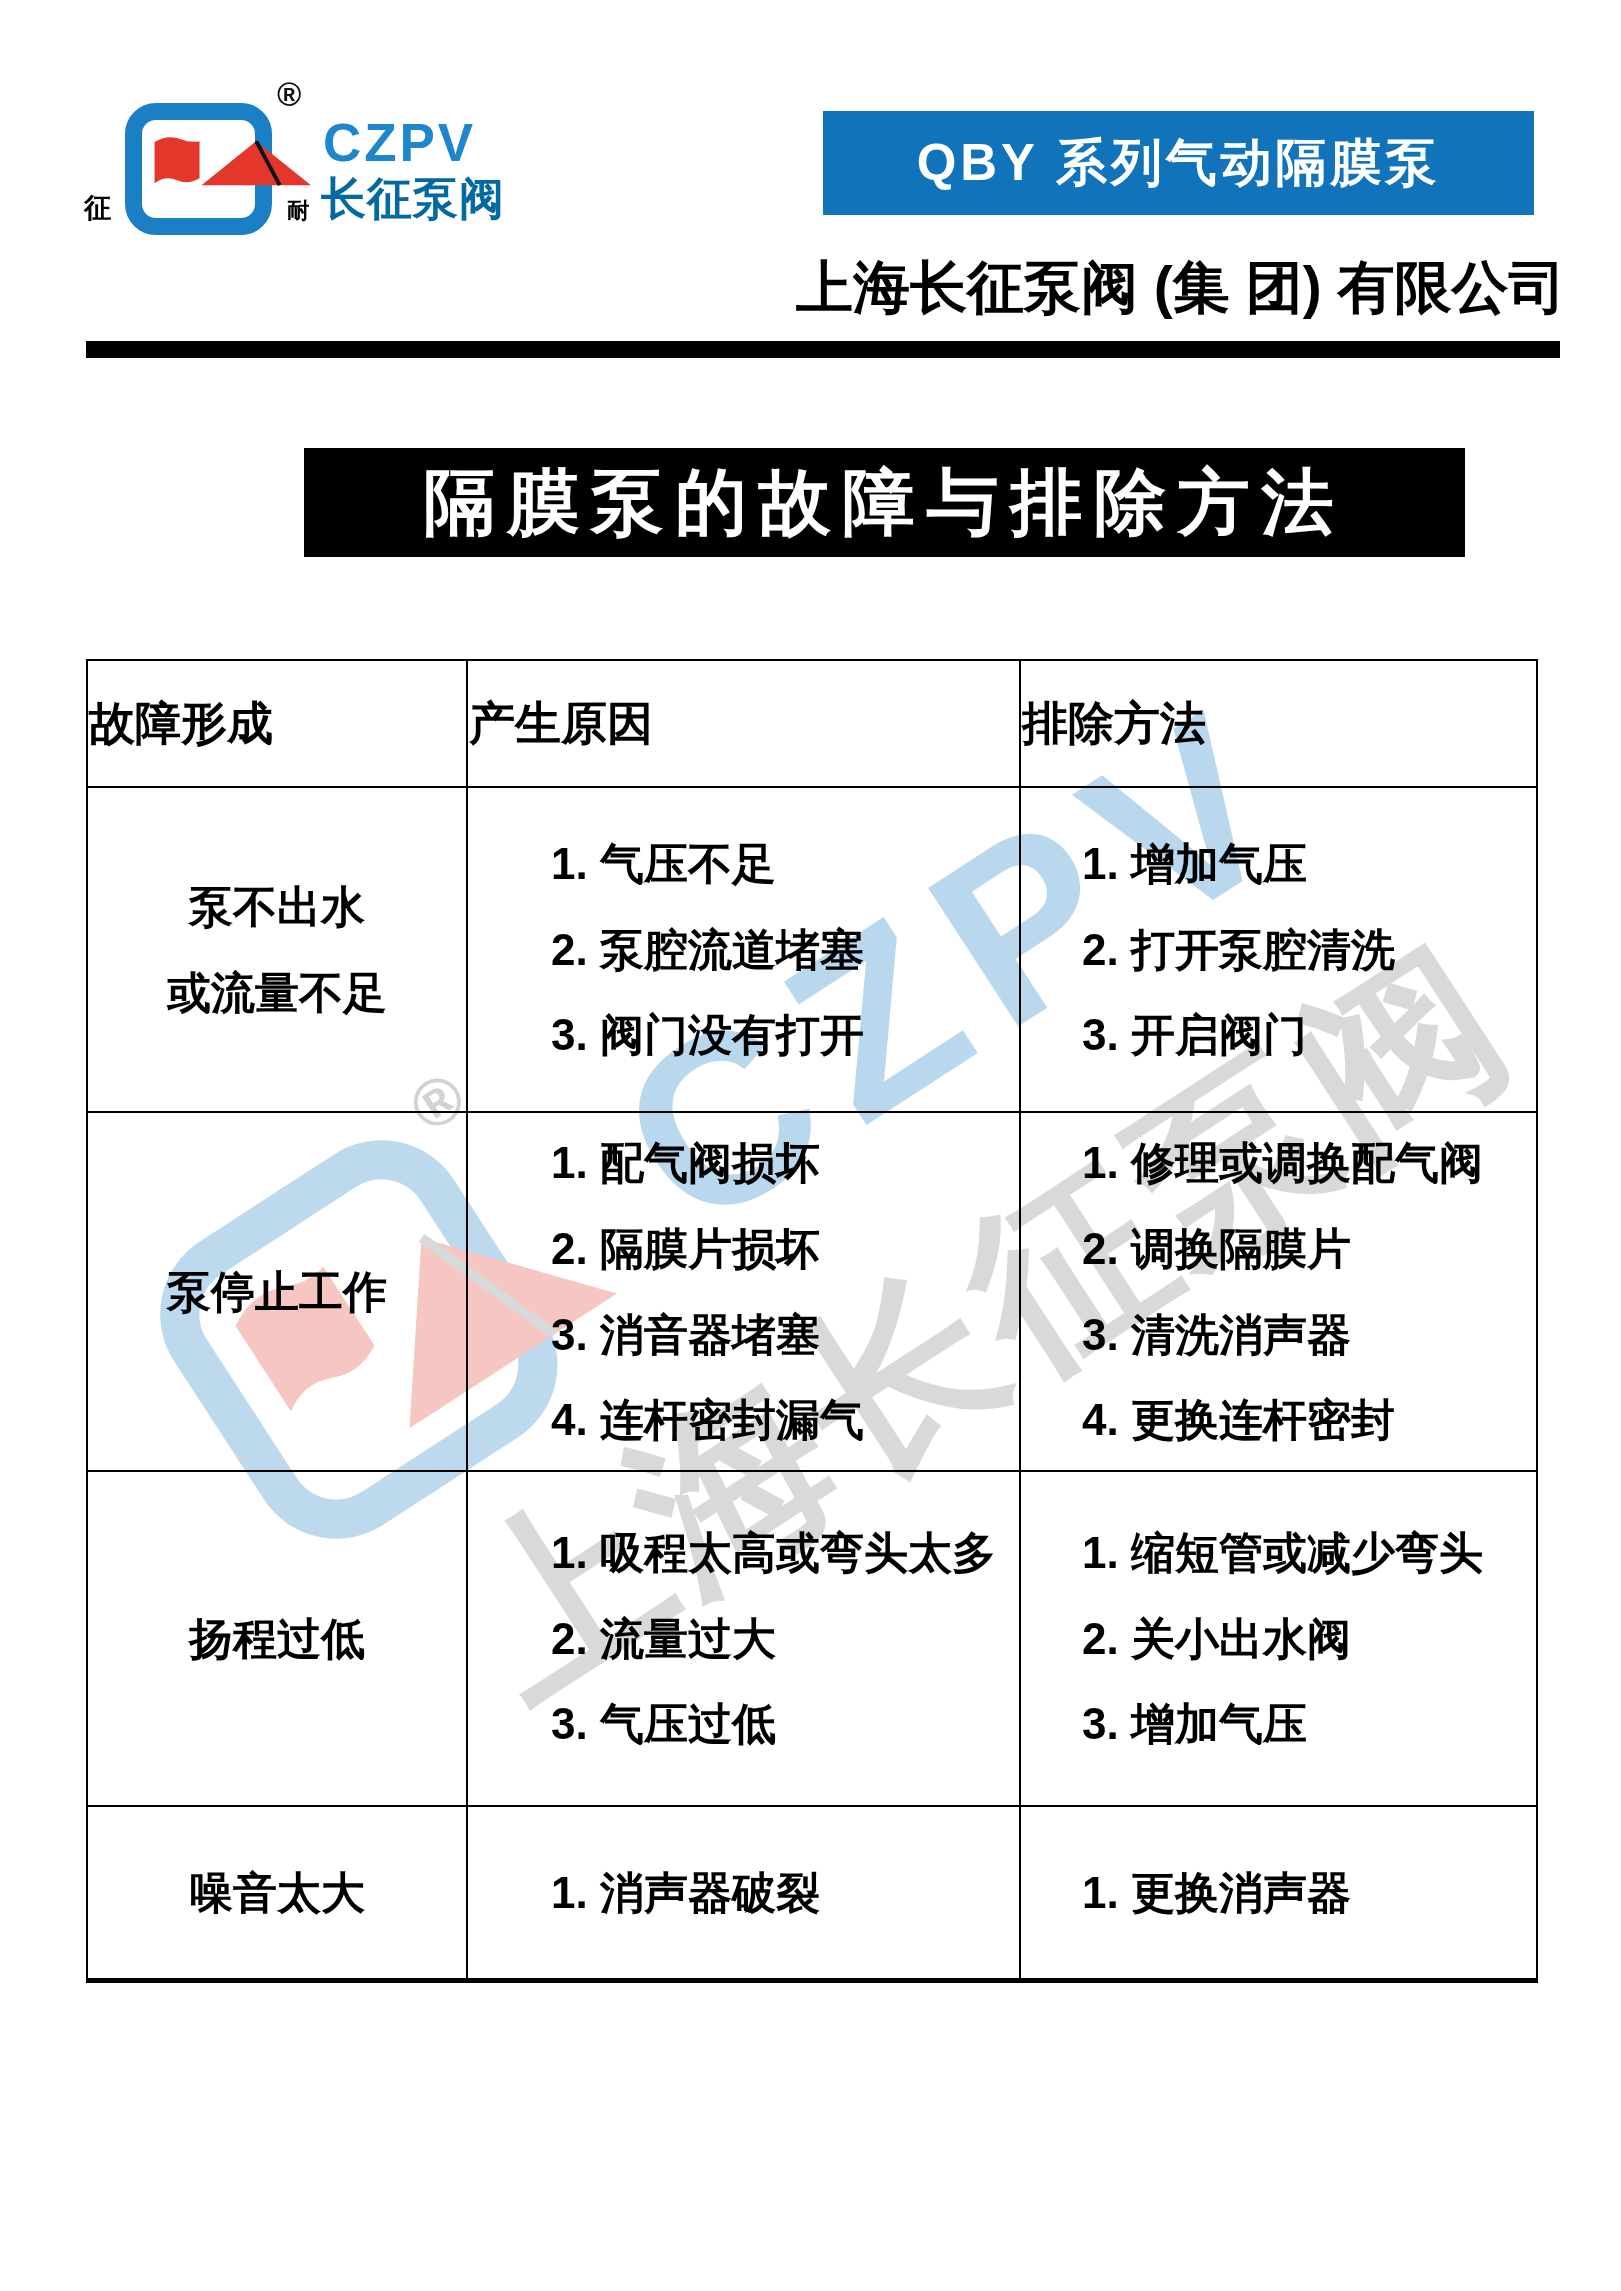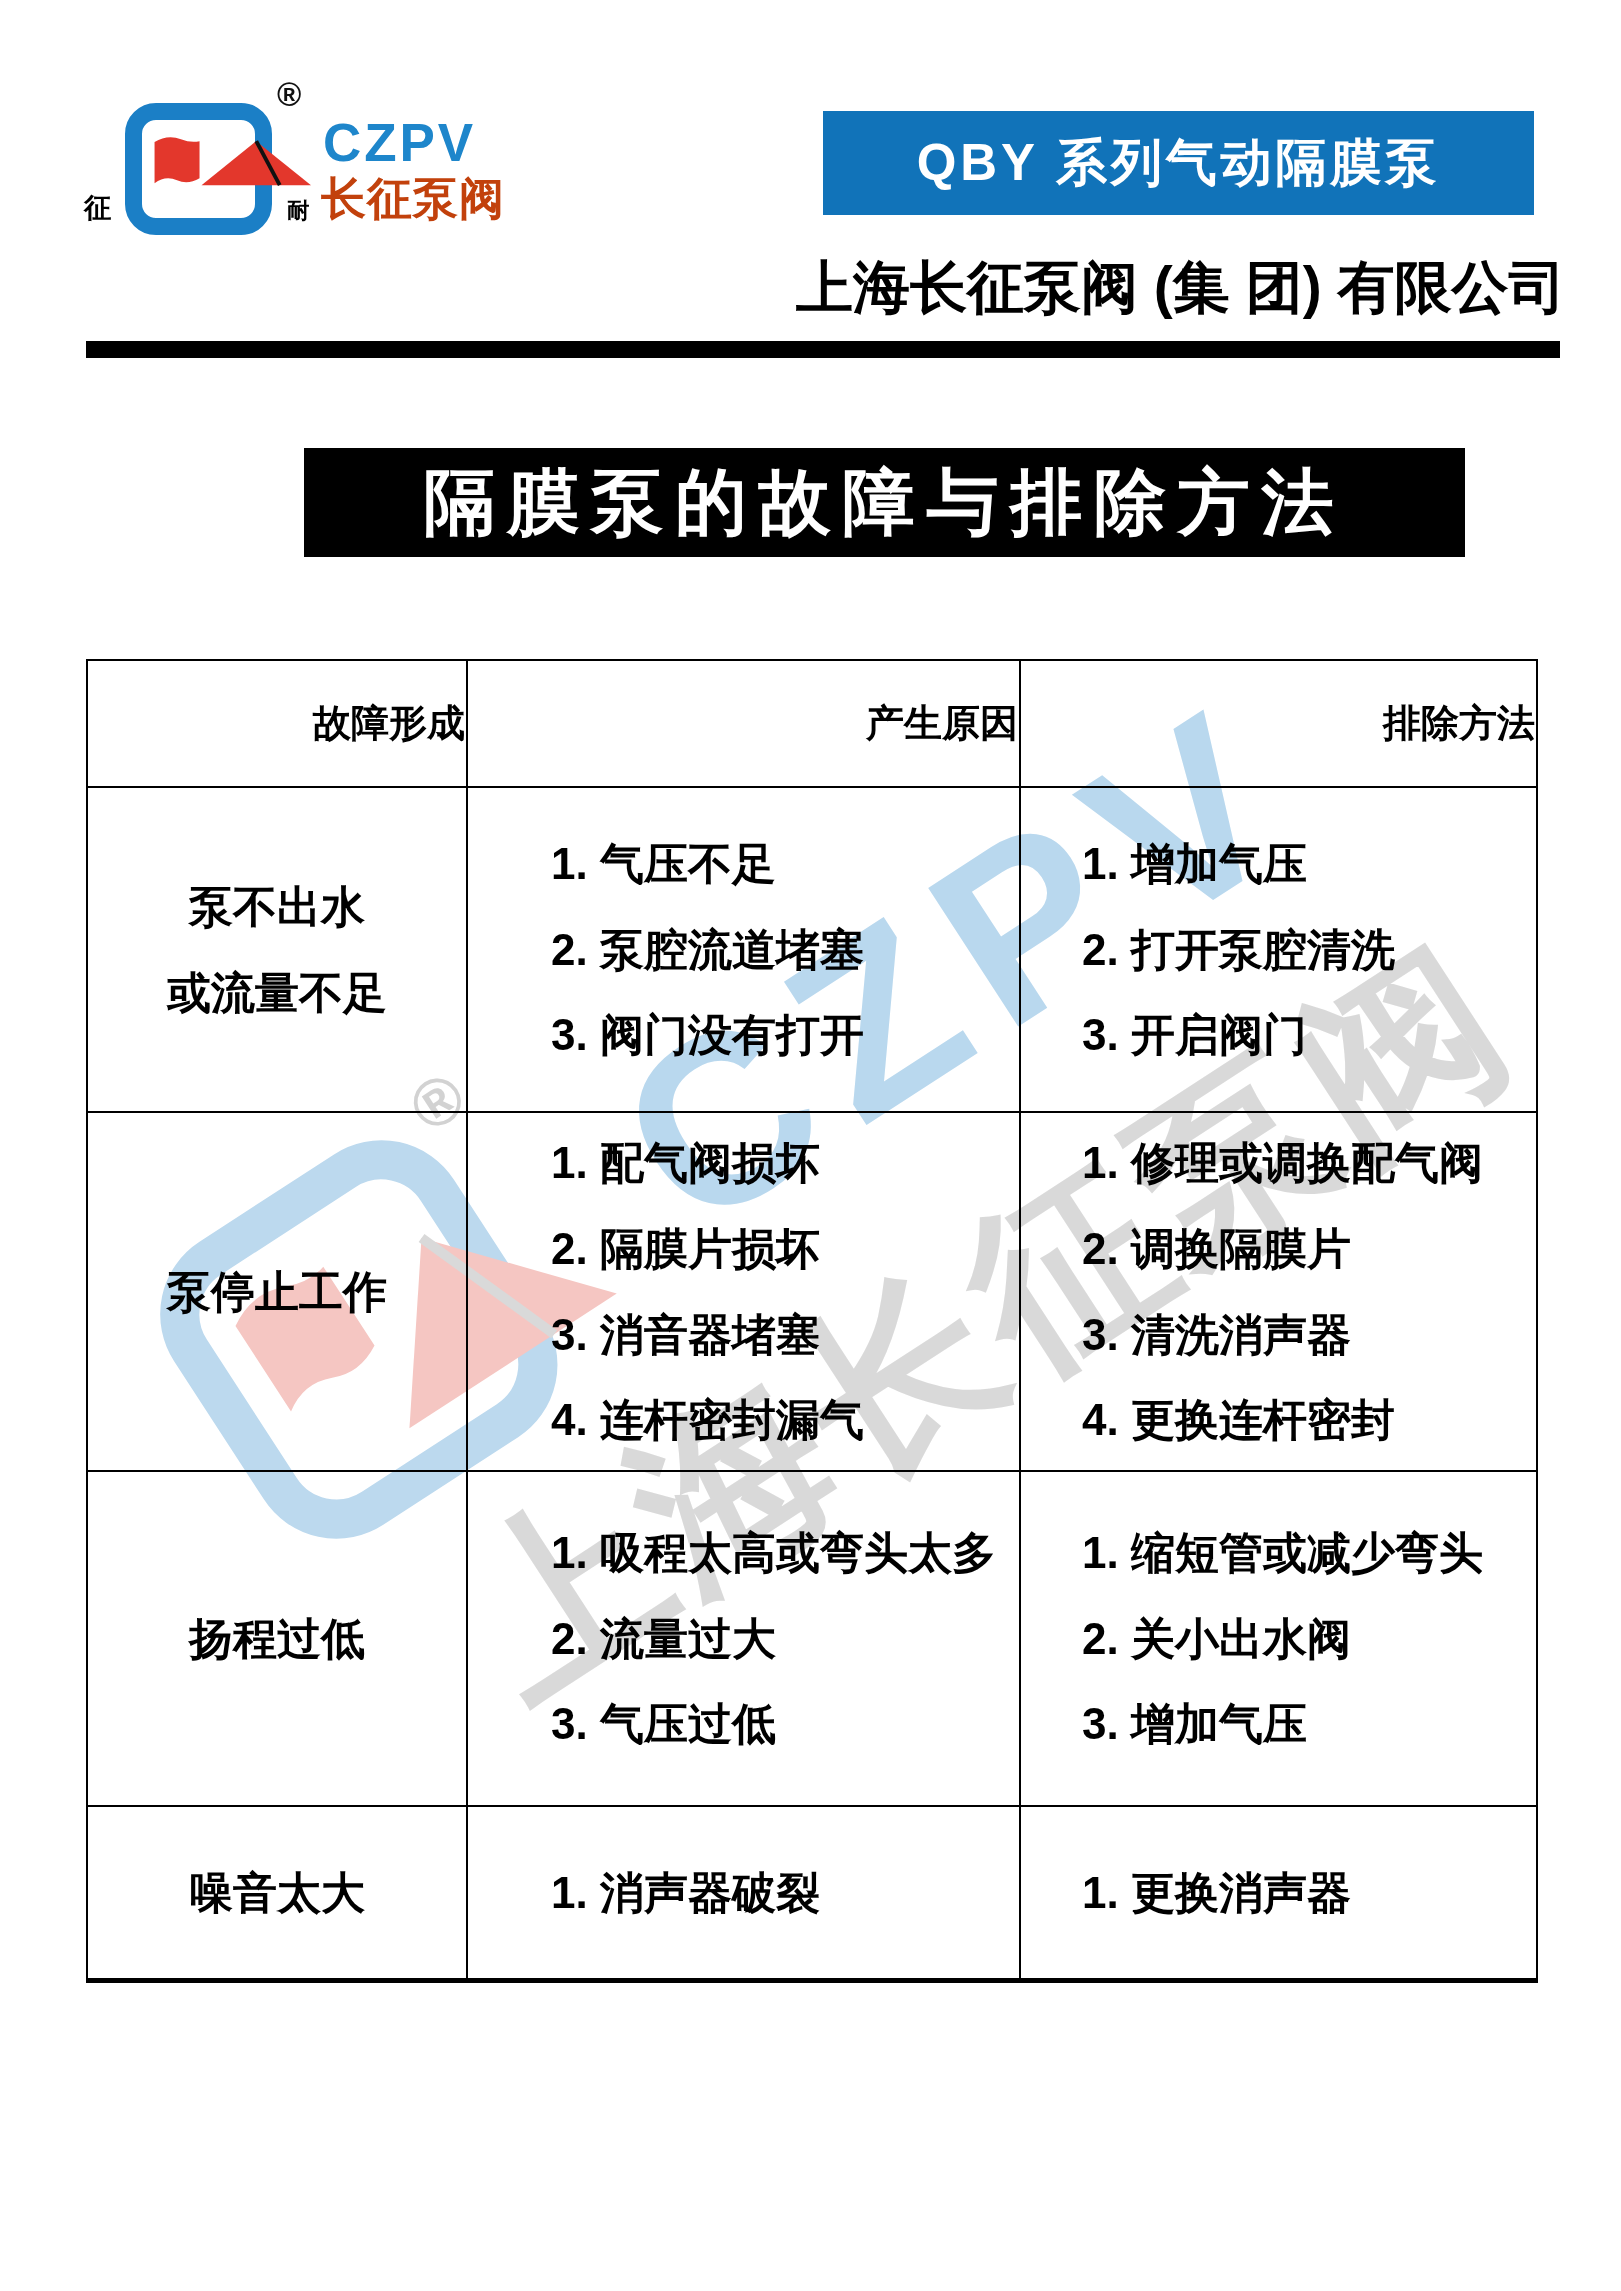--- a/index.html
+++ b/index.html
@@ -11,21 +11,21 @@
   
   .logo-box{
     position:absolute;left:125px;top:103px;width:147px;height:132px;
     border:17.6px solid #1b7fc6;border-radius:31px;box-sizing:border-box;background:#fff;
   }
   .logo-art{position:absolute;left:125px;top:103px;width:196px;height:132px;}
   .logo-reg{position:absolute;left:277px;top:76px;font-size:33px;font-weight:700;color:#111;}
   .logo-czpv{position:absolute;left:323px;top:112px;font-size:53px;font-weight:800;
     color:#1e86cb;letter-spacing:2.9px;}
   .logo-cn{position:absolute;left:321px;top:169px;font-size:45px;font-weight:800;
-    color:#c2410c;letter-spacing:1px;}
+    color:#0369a1;letter-spacing:1px;}
   .logo-char-left{position:absolute;left:84px;top:190px;font-size:27.4px;font-weight:700;}
   .logo-char-right{position:absolute;left:287px;top:195px;font-size:22.5px;font-weight:700;}
   
   .series-band{
     position:absolute;left:823px;top:111px;width:711px;height:104px;background:#1173b9;
     display:flex;align-items:center;justify-content:center;
     color:#fff;font-size:51px;font-weight:700;letter-spacing:3.9px;
   }
   .company-line{
     position:absolute;left:796px;top:250px;width:753px;text-align:right;
@@ -51,21 +51,21 @@
     margin-top:-19.6px;text-align:center;font-size:191px;font-weight:700;
     color:#b5b5b5;opacity:0.5;letter-spacing:7.8px;white-space:nowrap;
   }
   
   .fault-table{
     position:absolute;left:86px;top:659px;width:1450px;z-index:2;
     border-collapse:collapse;table-layout:fixed;background:transparent;
   }
   .fault-table th,.fault-table td{border:2px solid #000;vertical-align:middle;background:transparent;}
   .fault-table{border:2.9px solid #000;border-bottom-width:5.9px;}
-  .fault-table th{height:123px;font-size:38px;font-weight:700;text-align:right;}
+  .fault-table th{height:123px;font-size:46px;font-weight:700;text-align:left;}
   .fault-table td{font-size:44px;font-weight:600;line-height:1.95;white-space:pre-line;}
   td.col-fault{text-align:center;}
   td.col-causes{padding-left:83px;}
   td.col-solutions{padding-left:61px;}
   tr.row-1 td{height:321px;}
   tr.row-2 td{height:355px;}
   tr.row-3 td{height:331px;}
   tr.row-4 td{height:169px;}
 </style>
 </head>

